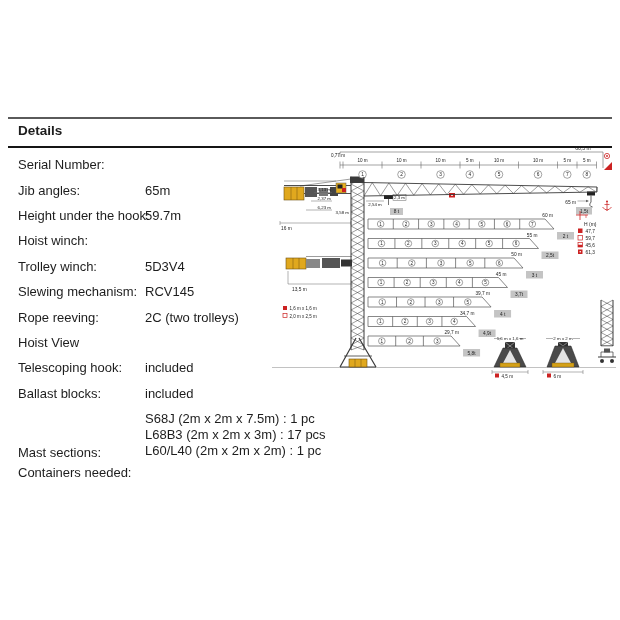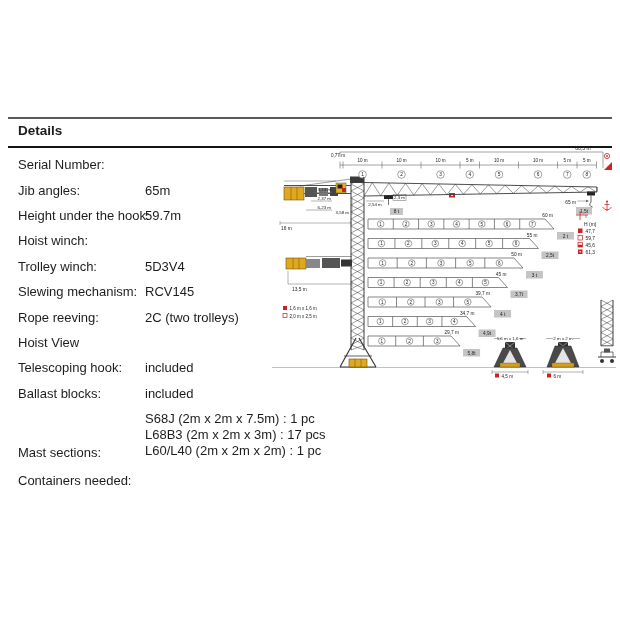--- a/index.html
+++ b/index.html
@@ -8,21 +8,21 @@
   .rule{position:absolute;left:8px;right:8px;}
   #rule-top{top:117px;height:2px;background:#5a5a5a;}
   #rule-under-title{top:146px;height:2.4px;background:#151515;}
   #details-title{position:absolute;left:18px;top:123px;font-size:13.5px;font-weight:bold;}
   #details-table{position:absolute;left:18px;top:152px;width:360px;font-size:13px;}
   .drow{display:flex;height:25.4px;align-items:center;white-space:nowrap;}
   .drow.multi{height:auto;align-items:flex-end;padding-top:5px;}
   .dlabel{width:127px;flex:0 0 127px;}
   .dvalue{}
   .vlines div{line-height:16.2px;}
-  .drow.gap{margin-top:8px;}
+  .drow.gap{}
   svg{position:absolute;left:268px;top:140px;font-family:"Liberation Sans",sans-serif;}
   svg text{fill:#222;}
 </style>
 </head>
 <body>
 
 <div id="page">
   <div id="rule-top" class="rule"></div>
   <div id="details-title">Details</div>
   <div id="rule-under-title" class="rule"></div>

